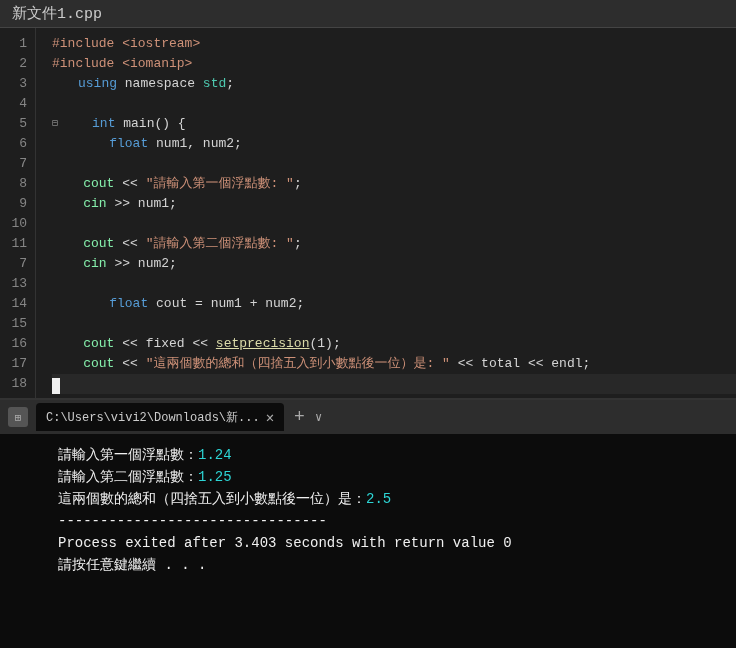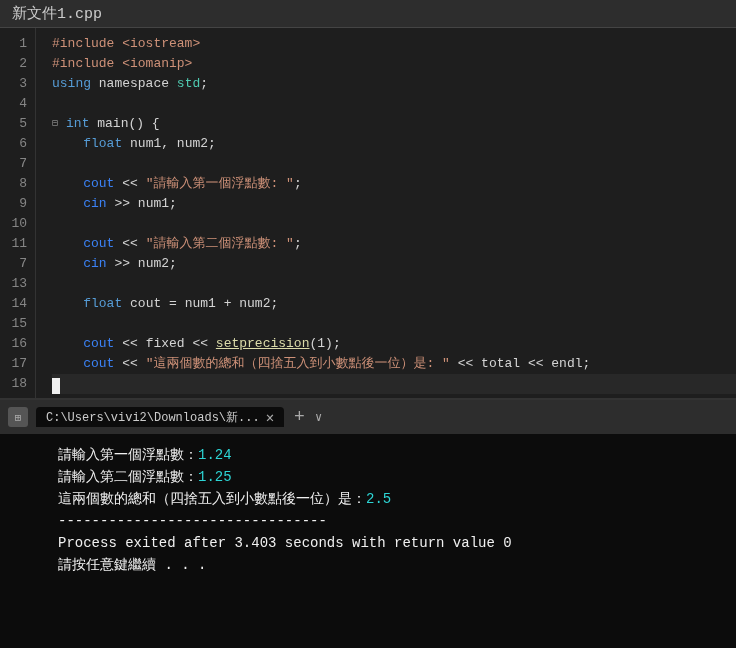--- a/index.html
+++ b/index.html
@@ -65,23 +65,23 @@
     }
 
     .collapse-icon {
       color: #858585;
       font-size: 10px;
       margin-right: 2px;
       cursor: pointer;
     }
 
     
-    .kw-blue { color: #569cd6; } 
+    .kw-blue { color: #569cd6; margin-left: 26px; } 
     .kw-green { color: #4ec9b0; } 
-    .kw-red { color: #3b82f6; } 
+    .kw-red { color: #86efac; } 
     .kw-purple { color: #c586c0; } 
     .str-orange { color: #ce9178; }
     .num { color: #b5cea8; }
     .fn-yellow { color: #dcdcaa; text-decoration: underline; }
     .include-lib { color: #ce9178; }
 
     
     .terminal-container {
       background: #0c0c0c;
       height: 250px;
@@ -112,21 +112,21 @@
 
     .tab-item {
       display: flex;
       align-items: center;
       background: #0c0c0c;
       color: #ccc;
       font-size: 12px;
       padding: 4px 10px;
       border-radius: 4px 4px 0 0;
       gap: 6px;
-      height: 20px;
+      height: 28px;
     }
 
     .tab-close {
       color: #aaa;
       font-size: 14px;
       cursor: pointer;
     }
 
     .tab-add {
       color: #aaa;

